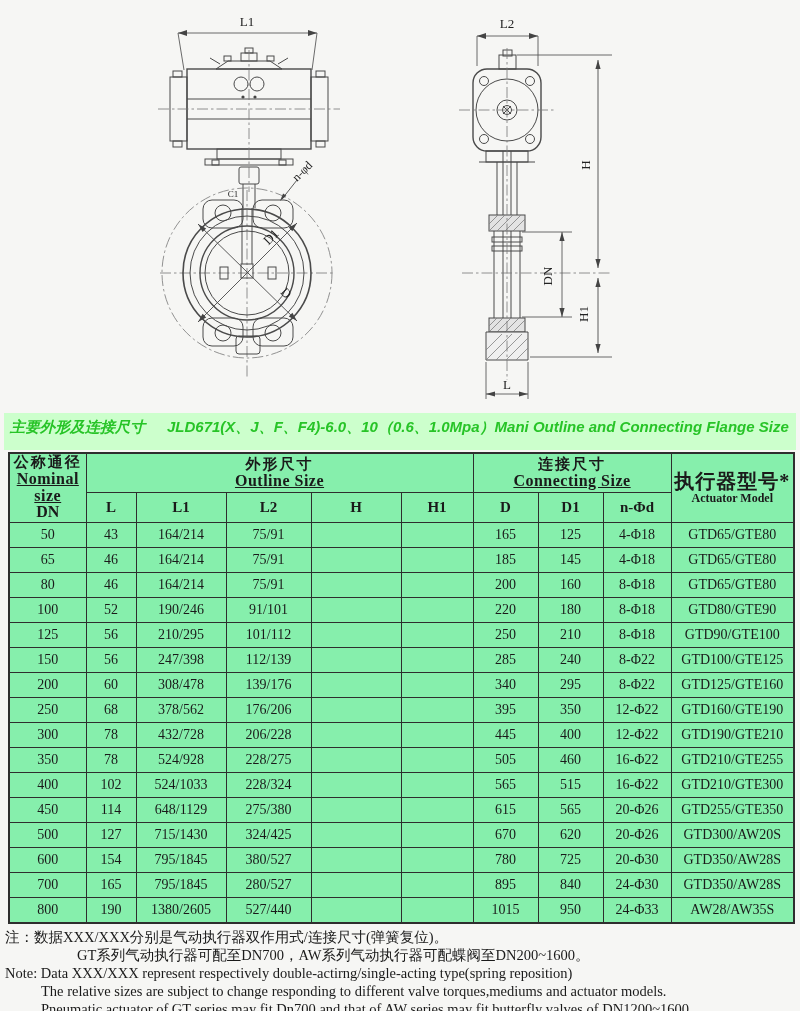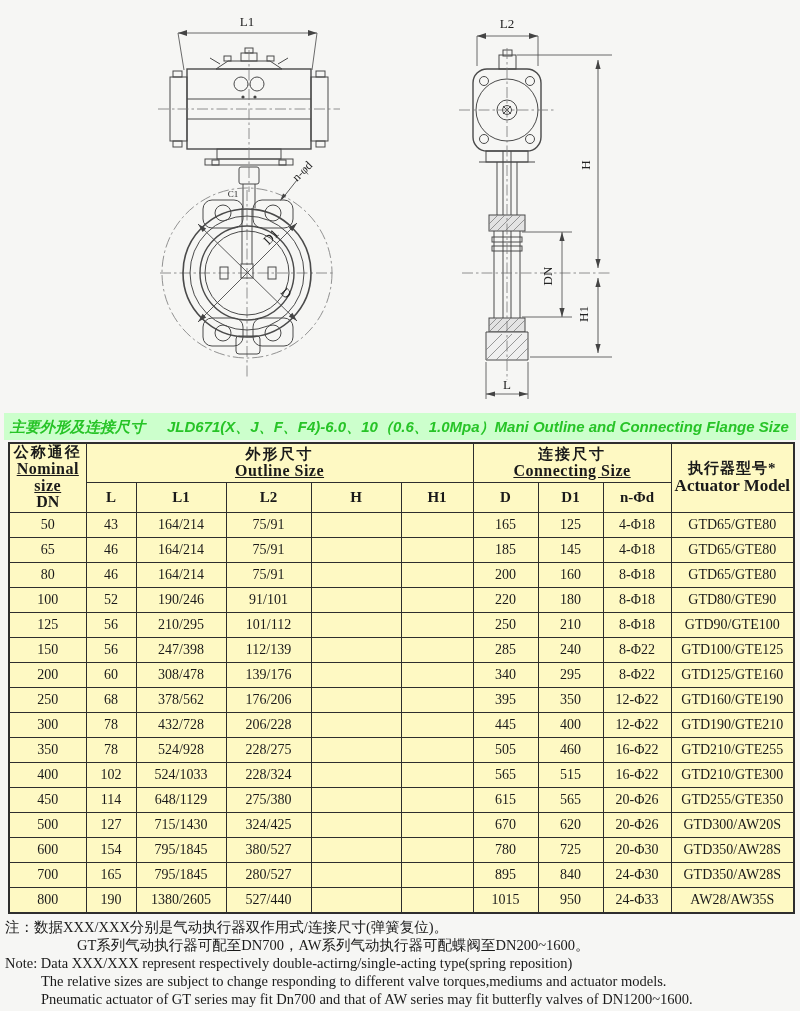--- a/index.html
+++ b/index.html
@@ -2,42 +2,42 @@
 <html><head>
 <meta charset="utf-8">
 <style>
   * { margin:0; padding:0; box-sizing:border-box; }
   html,body { width:800px; height:1011px; overflow:hidden;
     background:#f6f6f4; color:#1a1a1a;
     font-family:"Liberation Serif","DejaVu Serif",serif; }
   .drawings { width:800px; height:412px; position:relative; }
   svg text { font-family:"Liberation Serif","DejaVu Serif",serif; fill:#222; }
 
-  .title-bar { margin:1px 4px 2px 4px; height:27px; line-height:27px;
+  .title-bar { margin:1px 4px 2px 4px; height:37px; line-height:27px;
     background:#ccffcc; color:#27c427; font-weight:bold; font-style:italic;
     font-size:15px; padding-left:6px; white-space:nowrap;
     font-family:"Liberation Sans","DejaVu Sans",sans-serif; }
   .title-bar .gap { display:inline-block; width:22px; }
 
   table.dim { border-collapse:collapse; margin-left:8px; width:785px;
-    table-layout:fixed; background:#fef9c3; }
+    table-layout:fixed; background:#86efac; }
   table.dim, table.dim th, table.dim td { border:1px solid #2e2e2e; }
   table.dim { border-width:2px; }
   table.dim th { font-weight:bold; text-align:center; vertical-align:middle;
     line-height:1.05; padding:1px 0; }
   table.dim thead tr { height:27px; }
   table.dim tbody tr { height:25px; }
   table.dim td { text-align:center; font-size:14px; padding:0 2px;
     white-space:nowrap; overflow:hidden; }
   .hcn { font-size:15px; letter-spacing:2px; }
   .hen { font-size:16px; font-weight:bold; letter-spacing:0.5px;text-decoration:underline; }
   .hdn { font-size:16px; }
   .hsub { font-size:15px; }
-  .hact-cn { font-size:15px; letter-spacing:1px; }
-  .hact-en { font-size:17px; }
+  .hact-cn { font-size:20px; letter-spacing:1px; }
+  .hact-en { font-size:12px; }
 
   .notes { padding:4px 6px 0 5px; font-size:14.5px; line-height:18px;
     white-space:nowrap; }
   .notes .ind-cn { padding-left:66px; }
   .notes .ind-cn2 { padding-left:72px; }
   .notes .ind-en { padding-left:36px; }
 </style>
 </head>
 <body>
 

